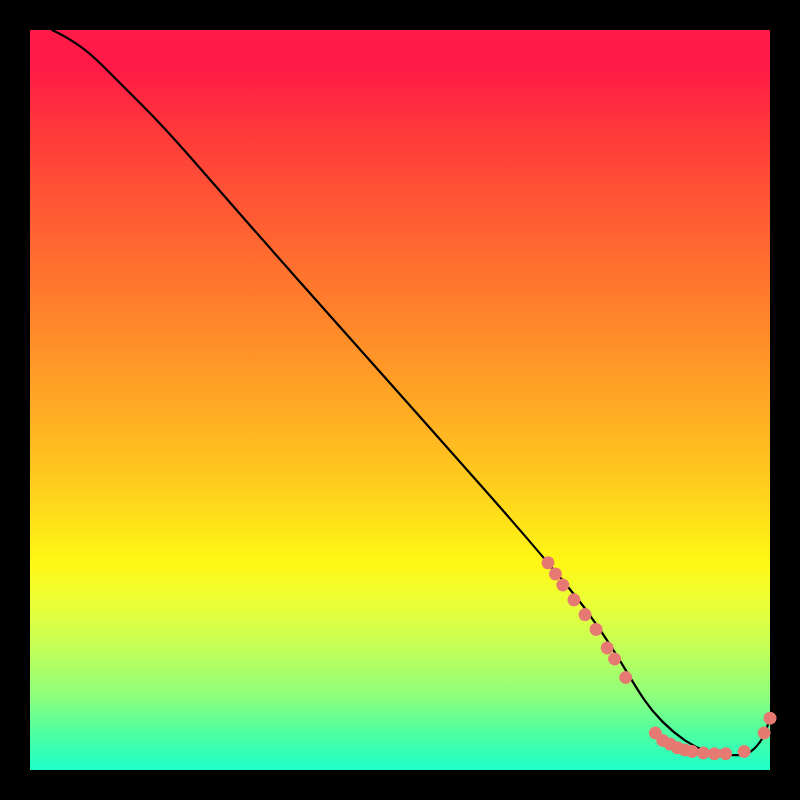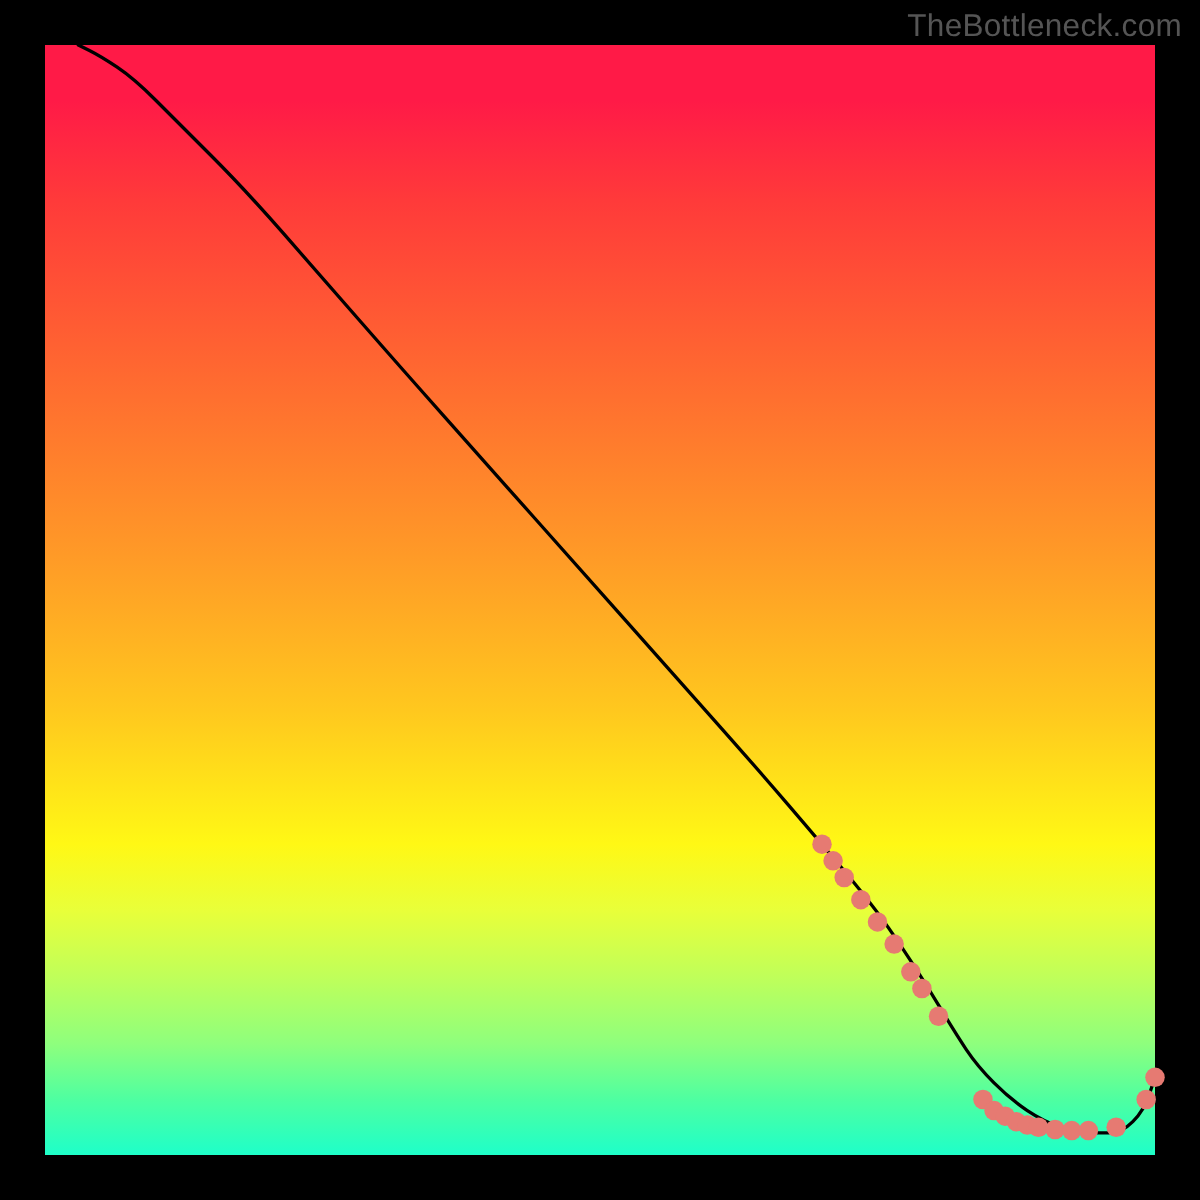--- a/index.html
+++ b/index.html
@@ -72,21 +72,20 @@
   }
   .dot {
     fill: #e67a72;
     stroke: none;
   }
 </style>
 </head>
 <body>
 
 <div class="chart-container">
-  <div class="watermark">TheBottleneck.com</div>
   <div class="plot-area">
     <div class="gradient-bg"></div>
     <svg class="overlay" viewBox="0 0 740 740">
       <path class="curve" d="M 22.2 0.0 Q 22.2 0.0 29.6 3.7 Q 37.0 7.4 48.1 14.8 Q 59.2 22.2 74.0 37.0 Q 88.8 51.8 111.0 74.0 Q 133.2 96.2 159.1 125.8 Q 185.0 155.4 210.9 185.0 Q 236.8 214.6 266.4 247.9 Q 296.0 281.2 325.6 314.5 Q 355.2 347.8 384.8 381.1 Q 414.4 414.4 444.0 447.7 Q 473.6 481.0 495.8 506.9 Q 518.0 532.8 536.5 555.0 Q 555.0 577.2 569.8 599.4 Q 584.6 621.6 595.7 640.1 Q 606.8 658.6 614.2 669.7 Q 621.6 680.8 632.7 691.9 Q 643.8 703.0 654.9 710.4 Q 666.0 717.8 677.1 721.5 Q 688.2 725.2 695.6 725.2 Q 703.0 725.2 710.4 725.2 Q 717.8 725.2 725.2 717.8 Q 732.6 710.4 736.3 699.3 L 740.0 688.2" id="curve-path"></path>
       <g id="dots-group">
           <circle cx="518.0" cy="532.8" r="6.5" class="dot"></circle>
           <circle cx="525.4" cy="543.9" r="6.5" class="dot"></circle>
           <circle cx="532.8" cy="555.0" r="6.5" class="dot"></circle>
           <circle cx="543.9" cy="569.8" r="6.5" class="dot"></circle>
           <circle cx="555.0" cy="584.6" r="6.5" class="dot"></circle>

